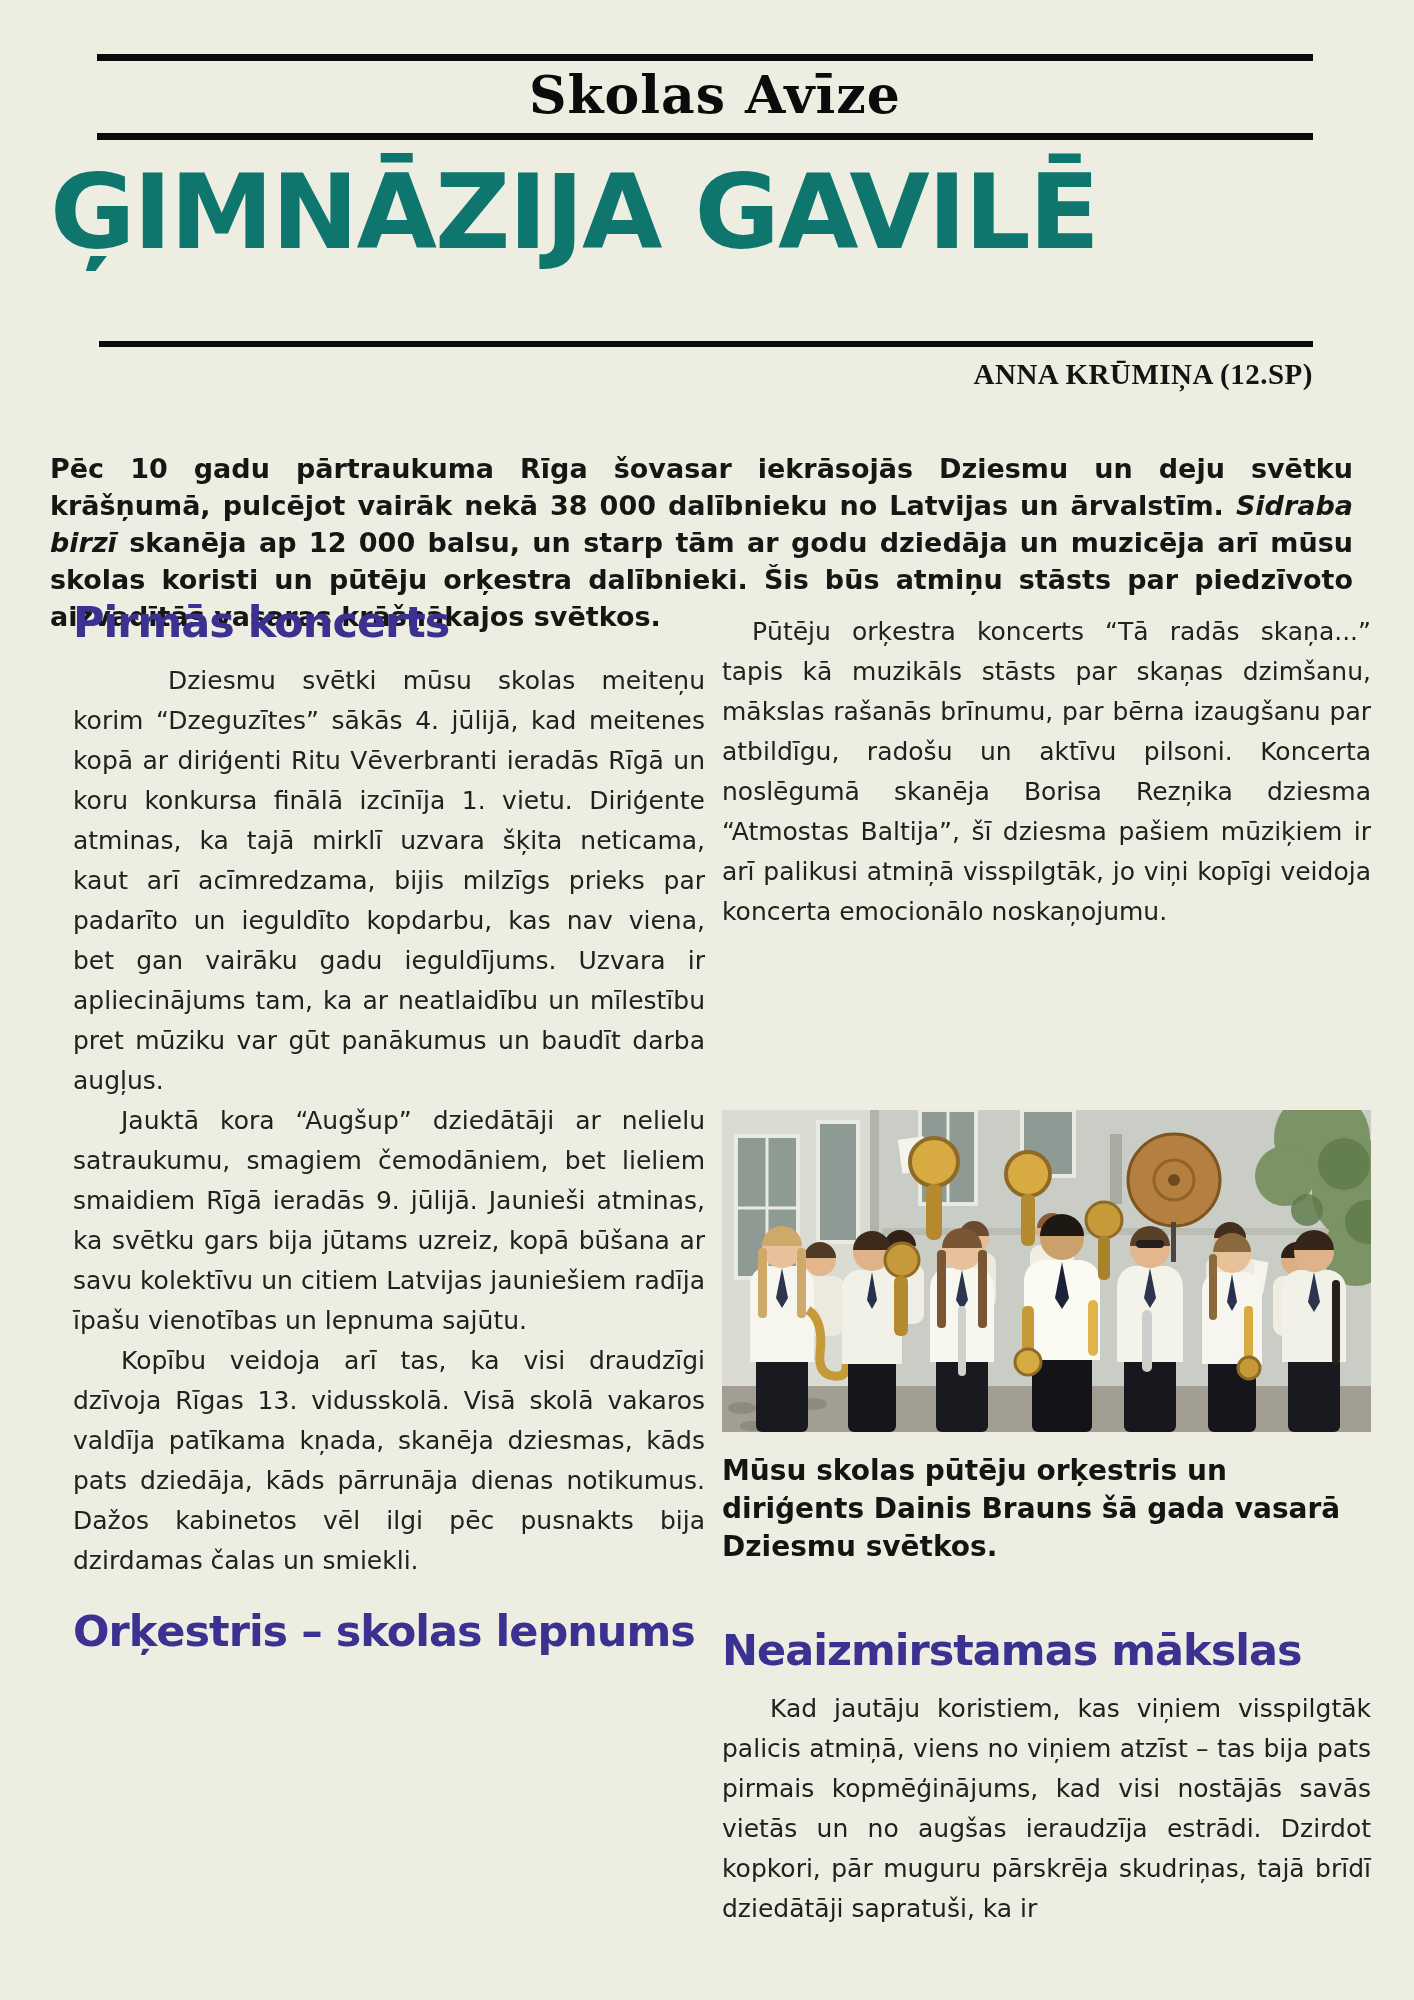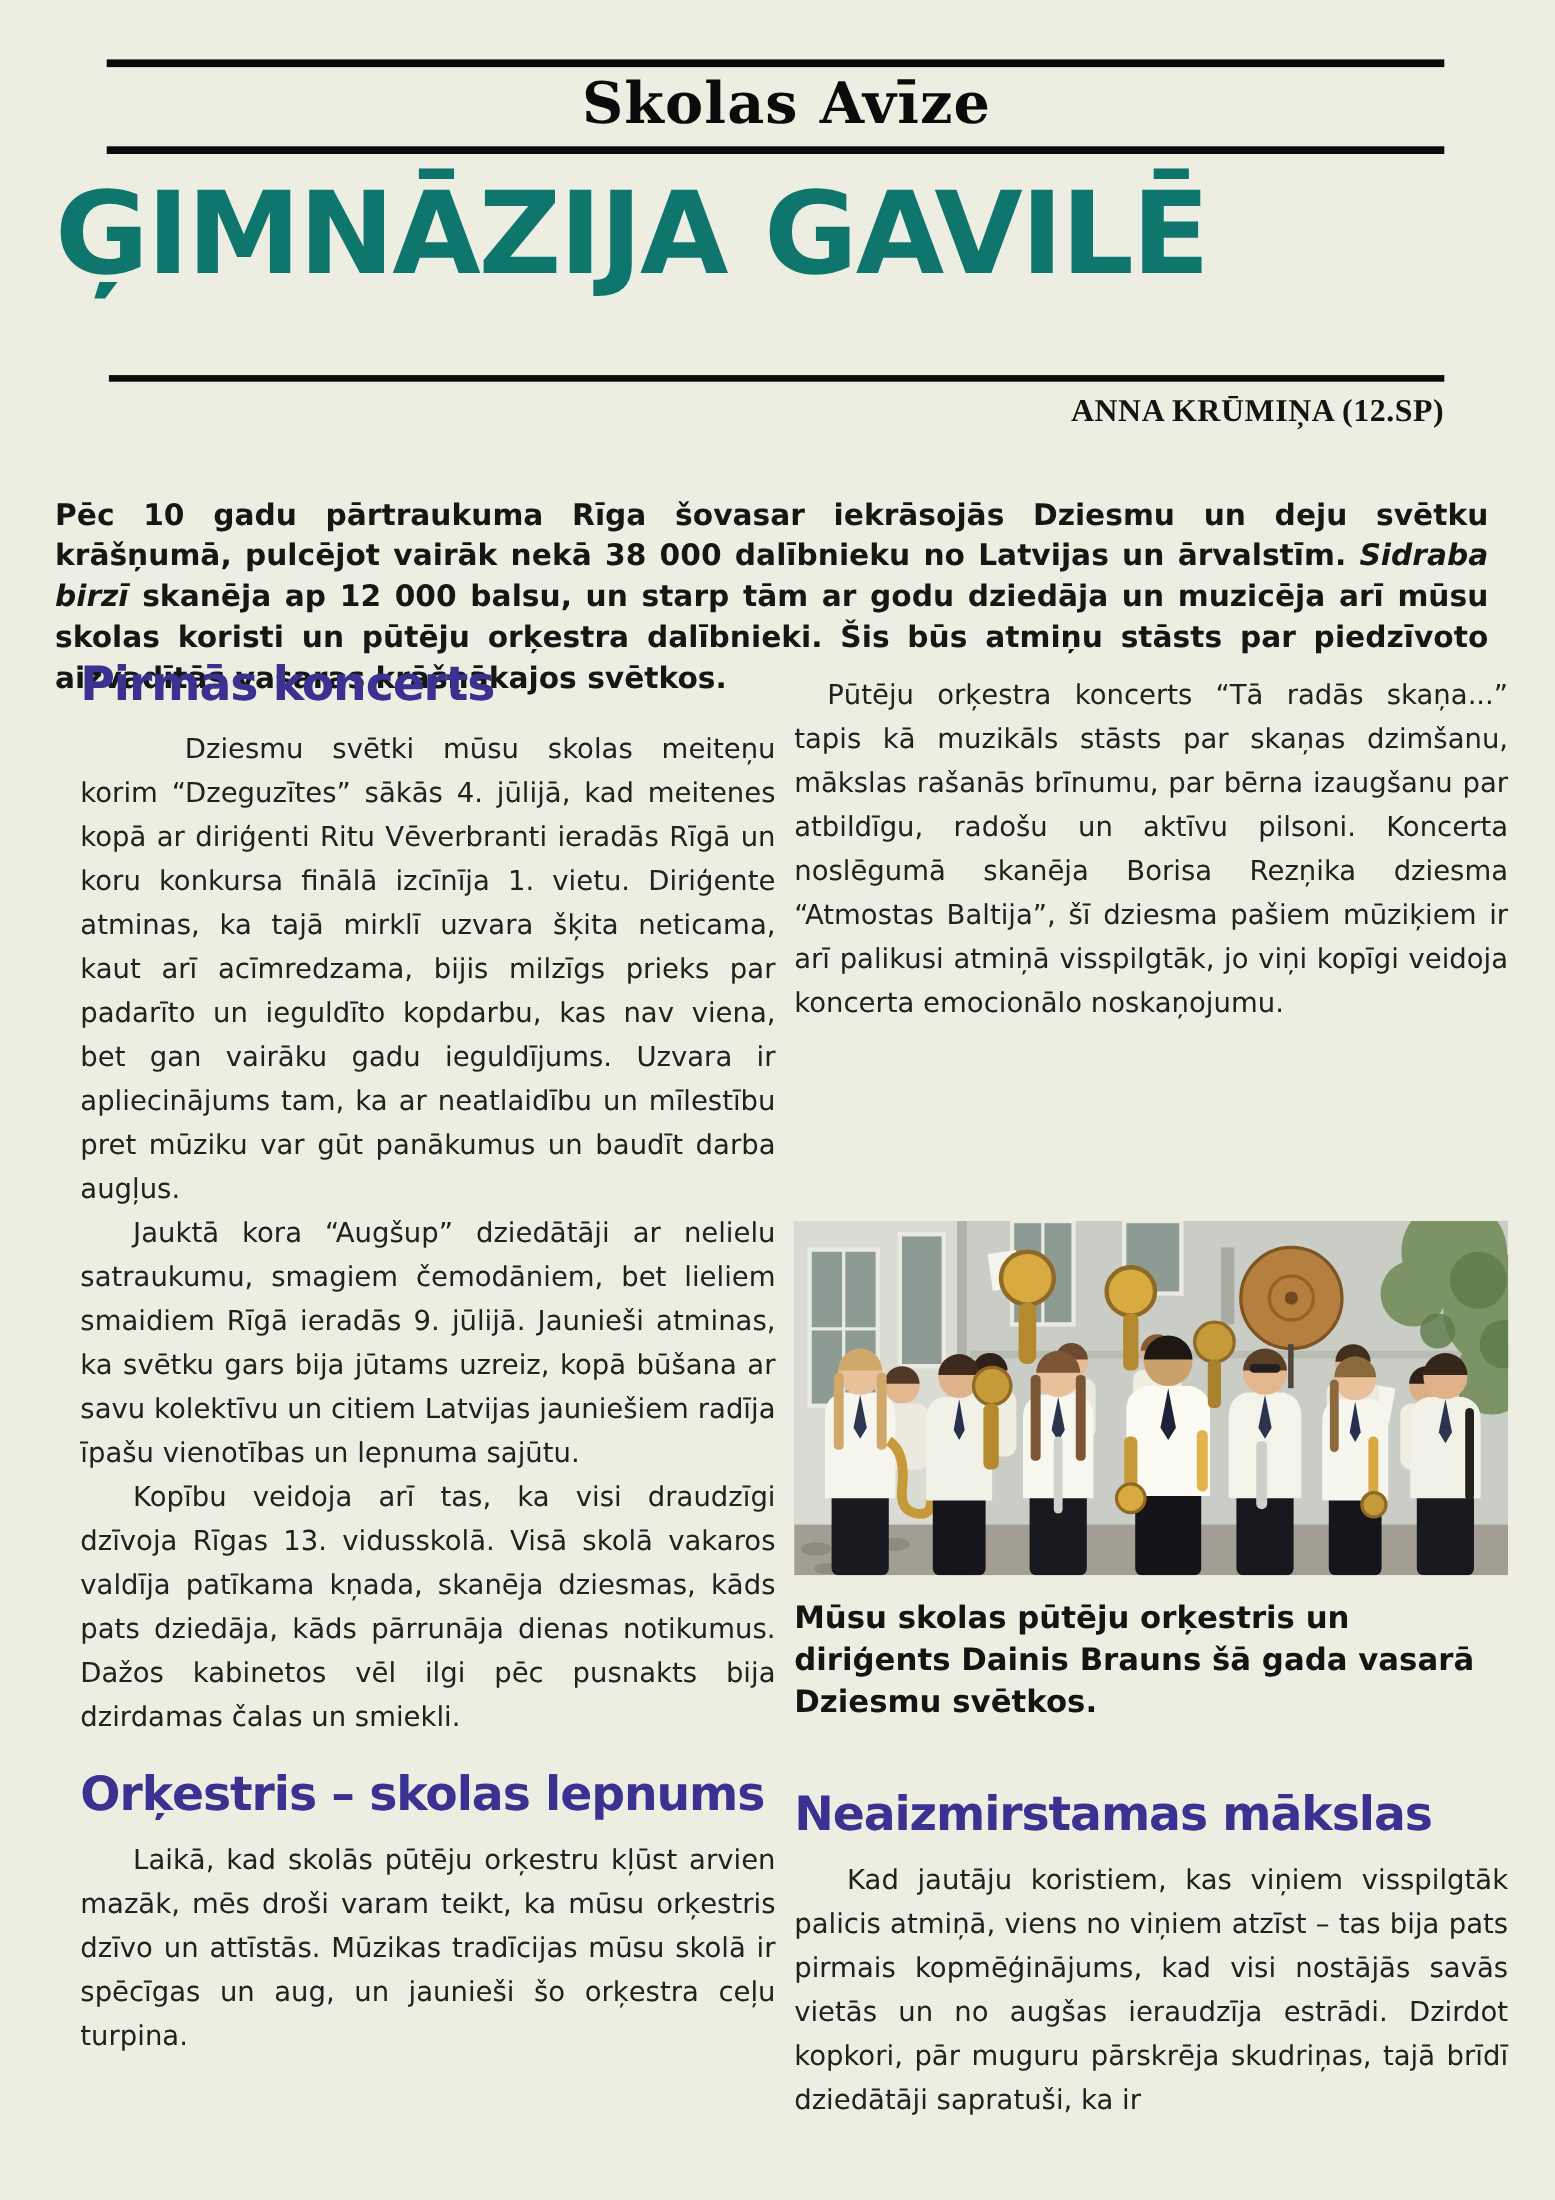--- a/index.html
+++ b/index.html
@@ -137,21 +137,20 @@
   <div class="byline">ANNA KRŪMIŅA (12.SP)</div>
 
   <p class="intro"><span>Pēc 10 gadu pārtraukuma Rīga šovasar iekrāsojās Dziesmu un deju svētku krāšņumā, pulcējot vairāk nekā 38 000 dalībnieku no Latvijas un ārvalstīm. </span><span class="em">Sidraba birzī</span><span> skanēja ap 12 000 balsu, un starp tām ar godu dziedāja un muzicēja arī mūsu skolas koristi un pūtēju orķestra dalībnieki. Šis būs atmiņu stāsts par piedzīvoto aizvadītās vasaras krāšņākajos svētkos.</span></p>
 
   <div class="col col-left">
     <h2>Pirmās koncerts</h2>
     <p class="ind-lg">Dziesmu svētki mūsu skolas meiteņu korim “Dzeguzītes” sākās 4. jūlijā, kad meitenes kopā ar diriģenti Ritu Vēverbranti ieradās Rīgā un koru konkursa finālā izcīnīja 1. vietu. Diriģente atminas, ka tajā mirklī uzvara šķita neticama, kaut arī acīmredzama, bijis milzīgs prieks par padarīto un ieguldīto kopdarbu, kas nav viena, bet gan vairāku gadu ieguldījums. Uzvara ir apliecinājums tam, ka ar neatlaidību un mīlestību pret mūziku var gūt panākumus un baudīt darba augļus.</p>
     <p class="ind">Jauktā kora “Augšup” dziedātāji ar nelielu satraukumu, smagiem čemodāniem, bet lieliem smaidiem Rīgā ieradās 9. jūlijā. Jaunieši atminas, ka svētku gars bija jūtams uzreiz, kopā būšana ar savu kolektīvu un citiem Latvijas jauniešiem radīja īpašu vienotības un lepnuma sajūtu.</p>
     <p class="ind">Kopību veidoja arī tas, ka visi draudzīgi dzīvoja Rīgas 13. vidusskolā. Visā skolā vakaros valdīja patīkama kņada, skanēja dziesmas, kāds pats dziedāja, kāds pārrunāja dienas notikumus. Dažos kabinetos vēl ilgi pēc pusnakts bija dzirdamas čalas un smiekli.</p>
     <h2 class="h2-orchestra">Orķestris – skolas lepnums</h2>
-    <p class="ind">Laikā, kad skolās pūtēju orķestru kļūst arvien mazāk, mēs droši varam teikt, ka mūsu orķestris dzīvo un attīstās. Mūzikas tradīcijas mūsu skolā ir spēcīgas un aug, un jaunieši šo orķestra ceļu turpina.</p>
   </div>
 
   <div class="col col-right">
     <p class="ind-sm first-par-right">Pūtēju orķestra koncerts “Tā radās skaņa...” tapis kā muzikāls stāsts par skaņas dzimšanu, mākslas rašanās brīnumu, par bērna izaugšanu par atbildīgu, radošu un aktīvu pilsoni. Koncerta noslēgumā skanēja Borisa Rezņika dziesma “Atmostas Baltija”, šī dziesma pašiem mūziķiem ir arī palikusi atmiņā visspilgtāk, jo viņi kopīgi veidoja koncerta emocionālo noskaņojumu.</p>
 
     <div class="photo">
       <svg viewBox="0 0 649 322" width="649" height="322" xmlns="http://www.w3.org/2000/svg">
 
         <rect width="649" height="322" fill="#c9cdc5"></rect>
         <rect x="0" y="0" width="150" height="322" fill="#dadcd4"></rect>

